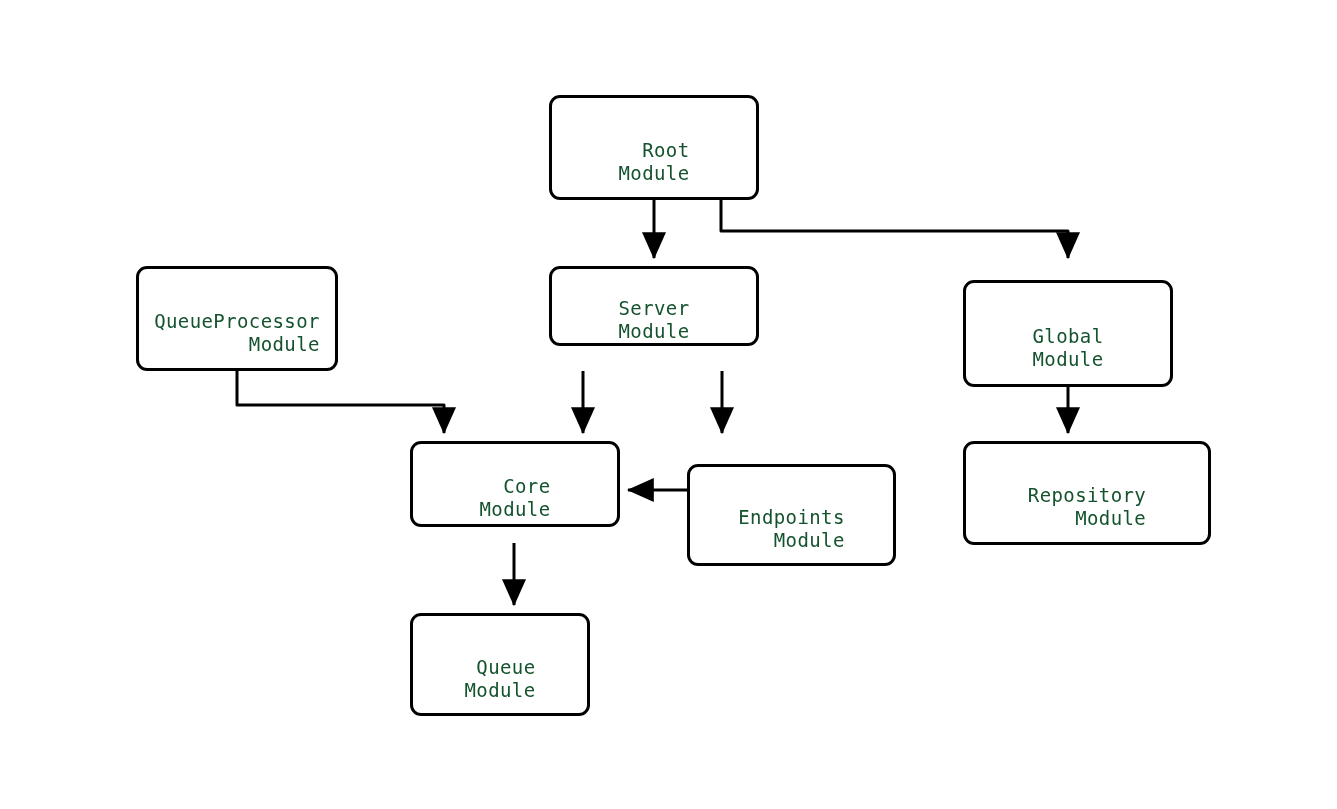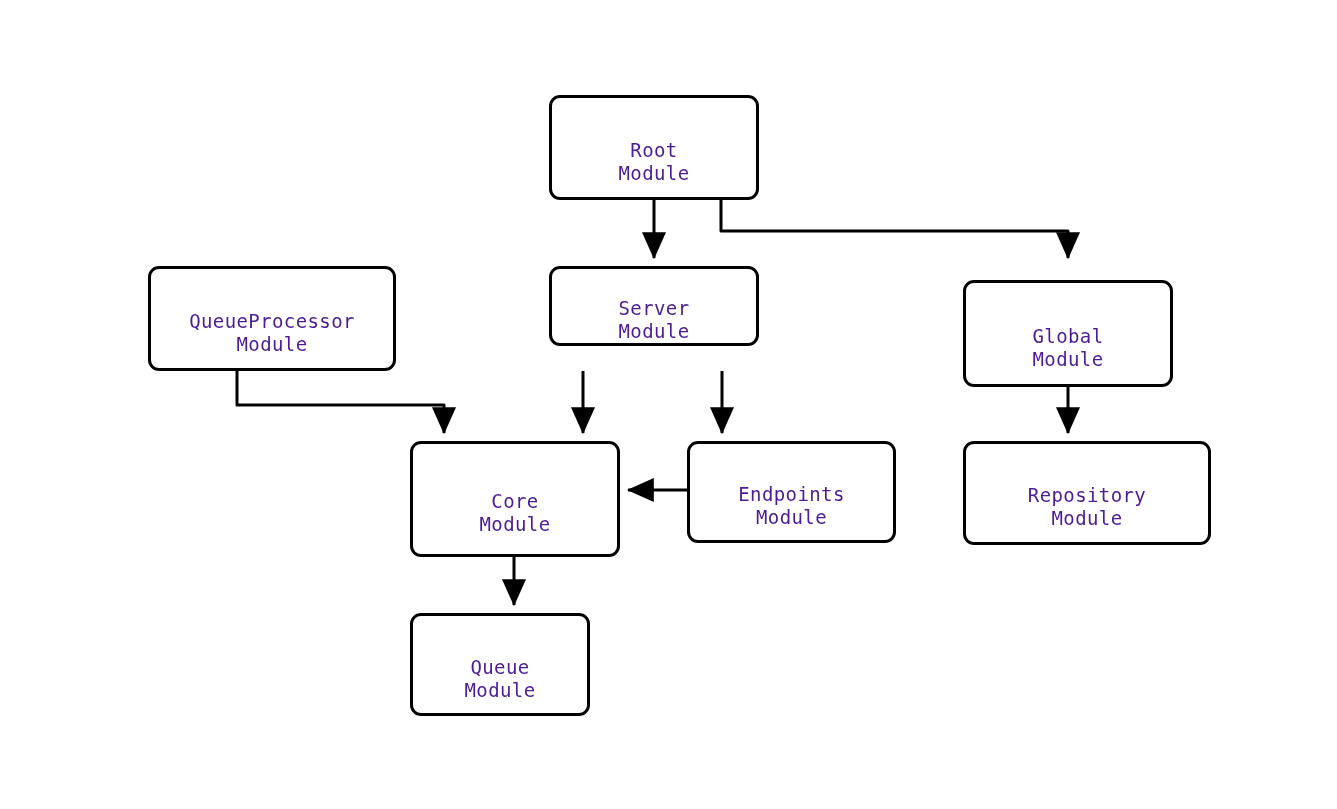--- a/index.html
+++ b/index.html
@@ -33,22 +33,22 @@
     border-radius: 11px;
     display: flex;
     align-items: center;
     justify-content: center;
     z-index: 2;
   }
   .node-label {
     font-family: "DejaVu Sans Mono", "Liberation Mono", monospace;
     font-size: 19px;
     line-height: 23px;
-    color: #4c1d95;
-    text-align: center;
+    color: #14532d;
+    text-align: right;
     white-space: pre;
     letter-spacing: 0.4px;
     font-weight: 400;
     margin-top: 28px;
   }
 </style>
 </head>
 <body>
 
 <div id="diagram-canvas">
@@ -69,41 +69,41 @@
         <polyline points="687,490 628,490" fill="none" stroke="#000000" stroke-width="3" stroke-linejoin="round" marker-end="url(#arrowhead)"></polyline>
         <polyline points="514,543 514,605" fill="none" stroke="#000000" stroke-width="3" stroke-linejoin="round" marker-end="url(#arrowhead)"></polyline>
       </g>
   </svg>
 
   <div class="node" style="left:549px; top:95px; width:210px; height:105px;">
     <div class="node-label">Root
 Module</div>
   </div>
 
-  <div class="node" style="left:148px; top:266px; width:248px; height:105px;">
+  <div class="node" style="left:136px; top:266px; width:202px; height:105px;">
     <div class="node-label">QueueProcessor
 Module</div>
   </div>
 
   <div class="node" style="left:549px; top:266px; width:210px; height:80px;">
     <div class="node-label">Server
 Module</div>
   </div>
 
   <div class="node" style="left:963px; top:280px; width:210px; height:107px;">
     <div class="node-label">Global
 Module</div>
   </div>
 
-  <div class="node" style="left:410px; top:441px; width:210px; height:116px;">
+  <div class="node" style="left:410px; top:441px; width:210px; height:86px;">
     <div class="node-label">Core
 Module</div>
   </div>
 
-  <div class="node" style="left:687px; top:441px; width:209px; height:102px;">
+  <div class="node" style="left:687px; top:464px; width:209px; height:102px;">
     <div class="node-label">Endpoints
 Module</div>
   </div>
 
   <div class="node" style="left:963px; top:441px; width:248px; height:104px;">
     <div class="node-label">Repository
 Module</div>
   </div>
 
   <div class="node" style="left:410px; top:613px; width:180px; height:103px;">

